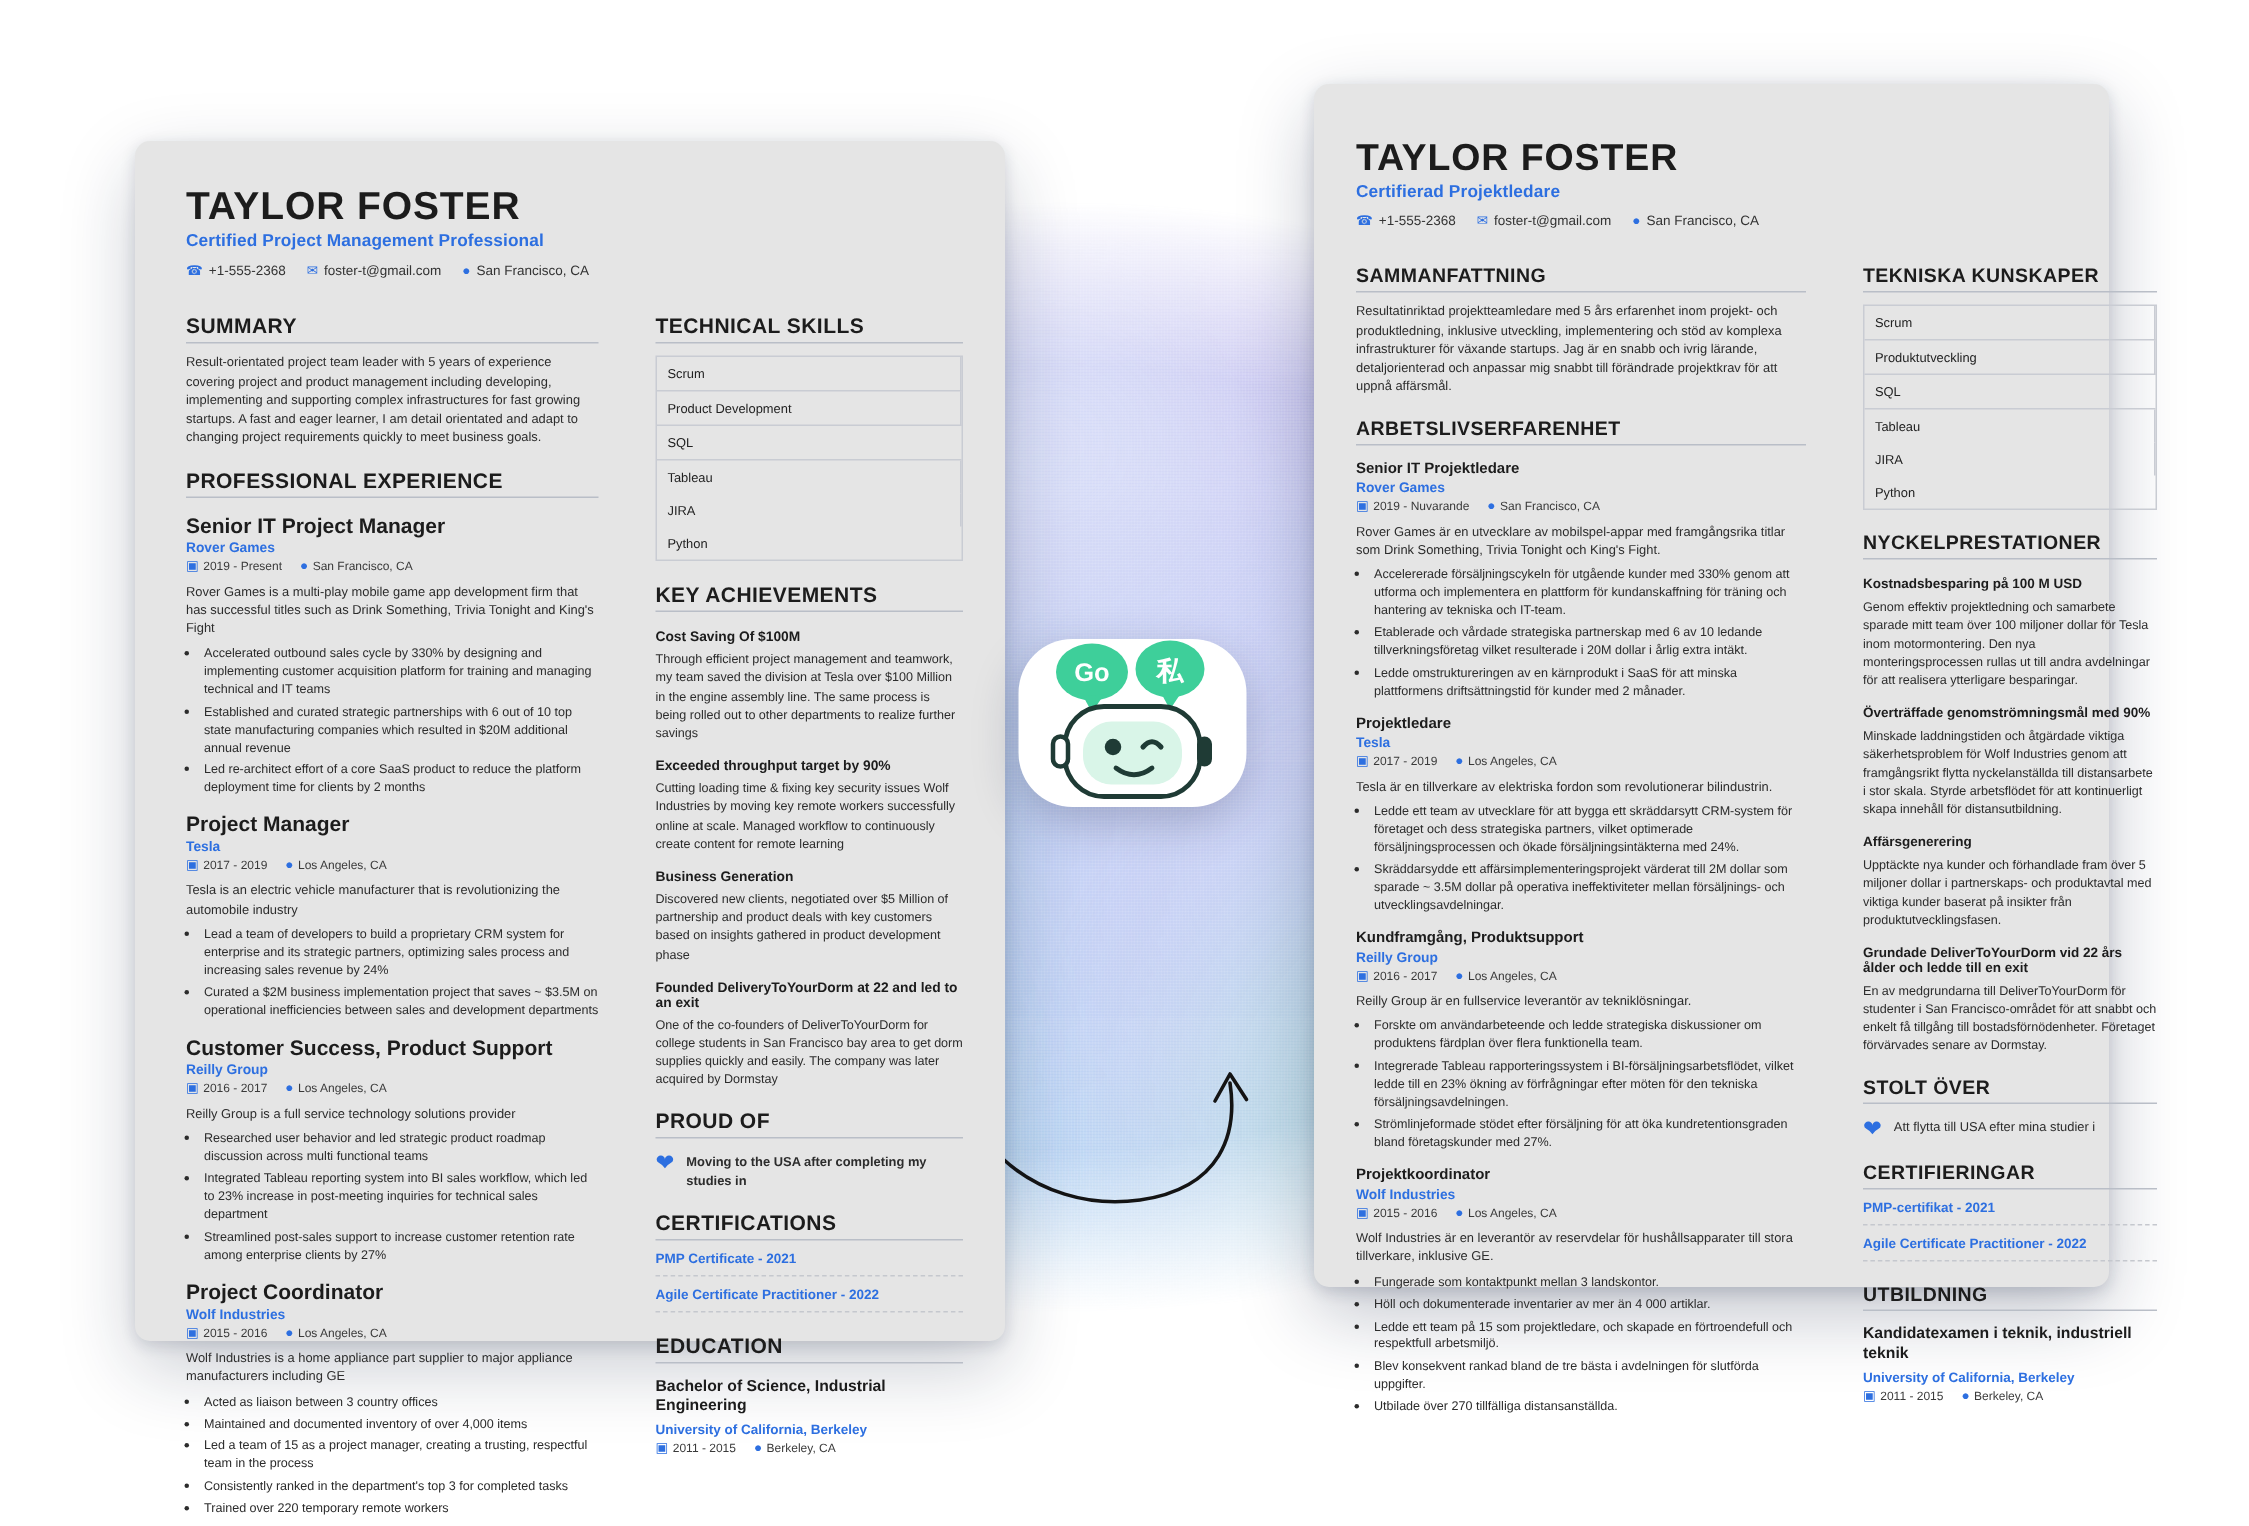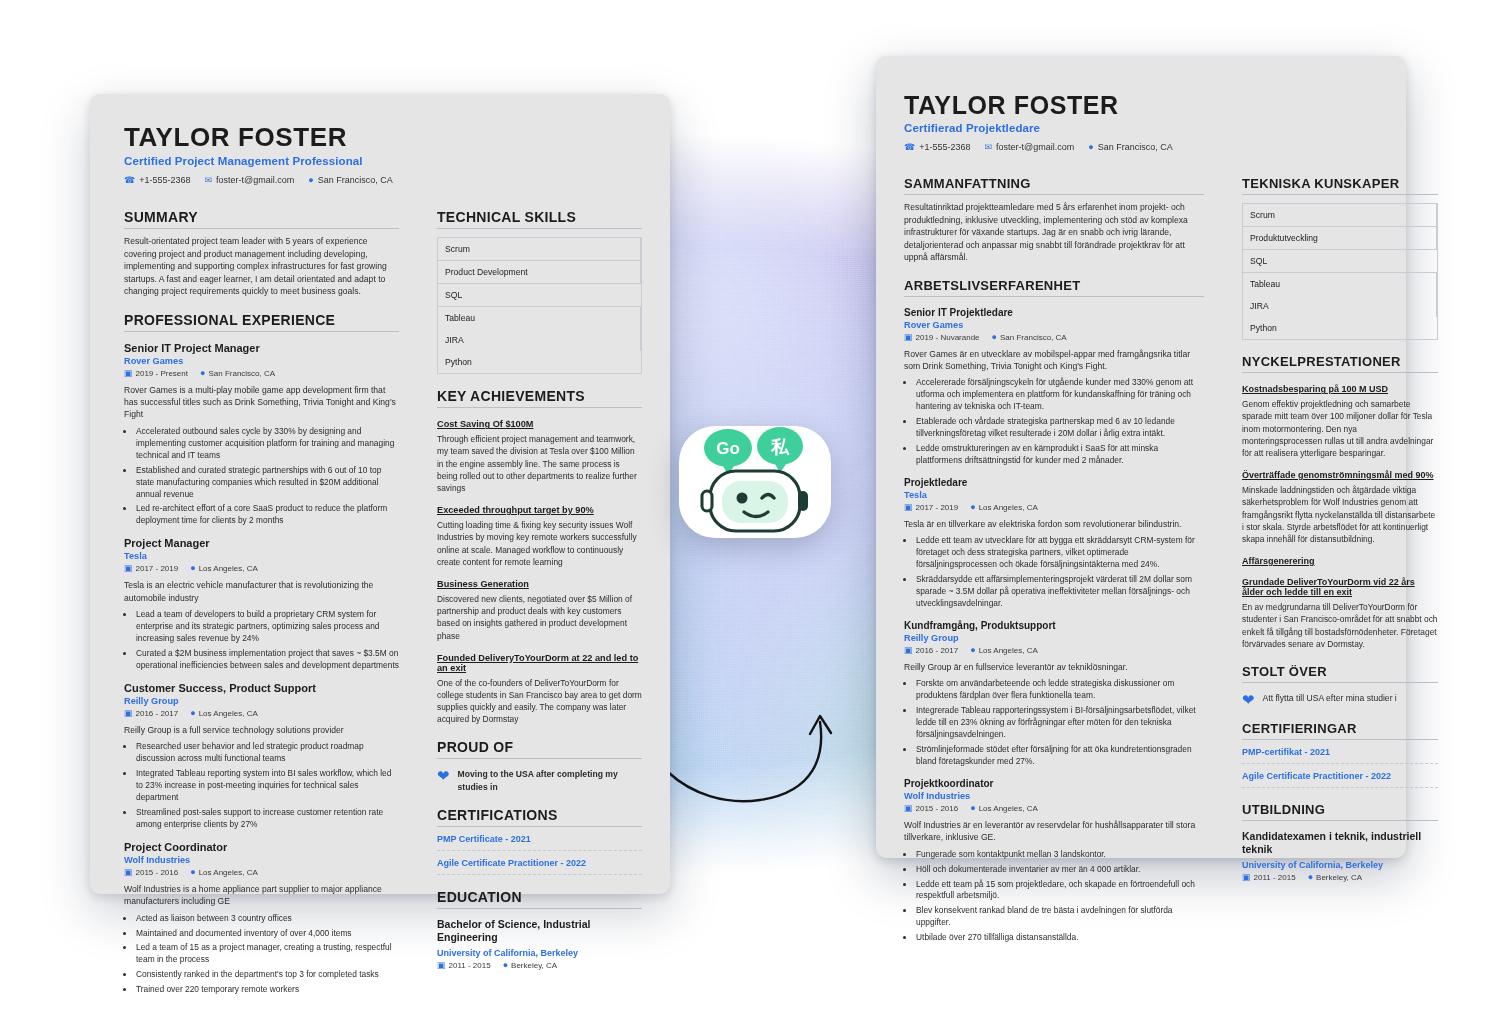--- a/index.html
+++ b/index.html
@@ -94,21 +94,21 @@
     padding-bottom: 3px; border-bottom: 1.5px solid #b9bec7;
   }
   .page-right h2.sec { font-size: 13px; }
   h2.sec.first { margin-top: 10px; }
 
   p.body {
     font-size: 8.6px; line-height: 1.45; color: #2c2c2c; margin-top: 6px;
     text-align: left;
   }
   h3.job {
-    font-size: 11px; font-weight: bold; color: #1c1c1c; margin-top: 10px;
+    font-size: 14px; font-weight: bold; color: #1c1c1c; margin-top: 10px;
   }
   .page-right h3.job { font-size: 10px; }
   .org { font-size: 9.2px; font-weight: bold; color: #2d6fe0; margin-top: 2px; }
   .meta {
     display: flex; gap: 12px; align-items: center;
     font-size: 8px; color: #3a3a3a; margin-top: 3px;
   }
   .meta .ci { display:flex; align-items:center; gap:3px; }
   ul.bul { margin: 5px 0 0 11px; }
   ul.bul li {
@@ -121,21 +121,21 @@
     display: grid; grid-template-columns: repeat(1, 1fr);
     font-size: 8.6px;
   }
   .skill-table .cell {
     padding: 6px 7px; border-right: 1px solid #c9ccd3; border-bottom: 1px solid #c9ccd3;
     color: #222;
   }
   .skill-table .cell:nth-child(3n) { border-right: none; }
   .skill-table .cell.lastrow { border-bottom: none; }
 
-  h4.ach { font-size: 9.2px; font-weight: bold; color:#1c1c1c; margin-top: 11px; text-decoration: underline; }
+  h4.ach { font-size: 9.2px; font-weight: bold; color:#1c1c1c; margin-top: 11px; }
   .page-right h4.ach { font-size: 9px; }
   p.ach-body { font-size: 8.4px; line-height: 1.45; color:#2c2c2c; margin-top: 4px; }
 
   .proud {
     display:flex; gap:8px; align-items:flex-start; margin-top: 9px;
   }
   .heart { color:#2d6fe0; font-size: 15px; line-height: 1; }
   .proud-text { font-size: 8.6px; line-height: 1.4; color:#2c2c2c; font-weight: bold;}
   .page-right .proud-text { font-weight: normal; }
 
@@ -464,20 +464,21 @@
             <div class="cell lastrow">Python</div>
           </div>
 
         <h2 class="sec">NYCKELPRESTATIONER</h2>
         <div id="sv-ach">
             <h4 class="ach">Kostnadsbesparing på 100 M USD</h4>
             <p class="ach-body">Genom effektiv projektledning och samarbete sparade mitt team över 100 miljoner dollar för Tesla inom motormontering. Den nya monteringsprocessen rullas ut till andra avdelningar för att realisera ytterligare besparingar.</p>
             <h4 class="ach">Överträffade genomströmningsmål med 90%</h4>
             <p class="ach-body">Minskade laddningstiden och åtgärdade viktiga säkerhetsproblem för Wolf Industries genom att framgångsrikt flytta nyckelanställda till distansarbete i stor skala. Styrde arbetsflödet för att kontinuerligt skapa innehåll för distansutbildning.</p>
             <h4 class="ach">Affärsgenerering</h4>
+            <p class="ach-body">Upptäckte nya kunder och förhandlade fram över 5 miljoner dollar i partnerskaps- och produktavtal med viktiga kunder baserat på insikter från produktutvecklingsfasen.</p>
             <h4 class="ach">Grundade DeliverToYourDorm vid 22 års ålder och ledde till en exit</h4>
             <p class="ach-body">En av medgrundarna till DeliverToYourDorm för studenter i San Francisco-området för att snabbt och enkelt få tillgång till bostadsförnödenheter. Företaget förvärvades senare av Dormstay.</p>
           </div>
 
         <h2 class="sec">STOLT ÖVER</h2>
         <div class="proud">
           <span class="heart">❤</span>
           <span class="proud-text">Att flytta till USA efter mina studier i</span>
         </div>
 

